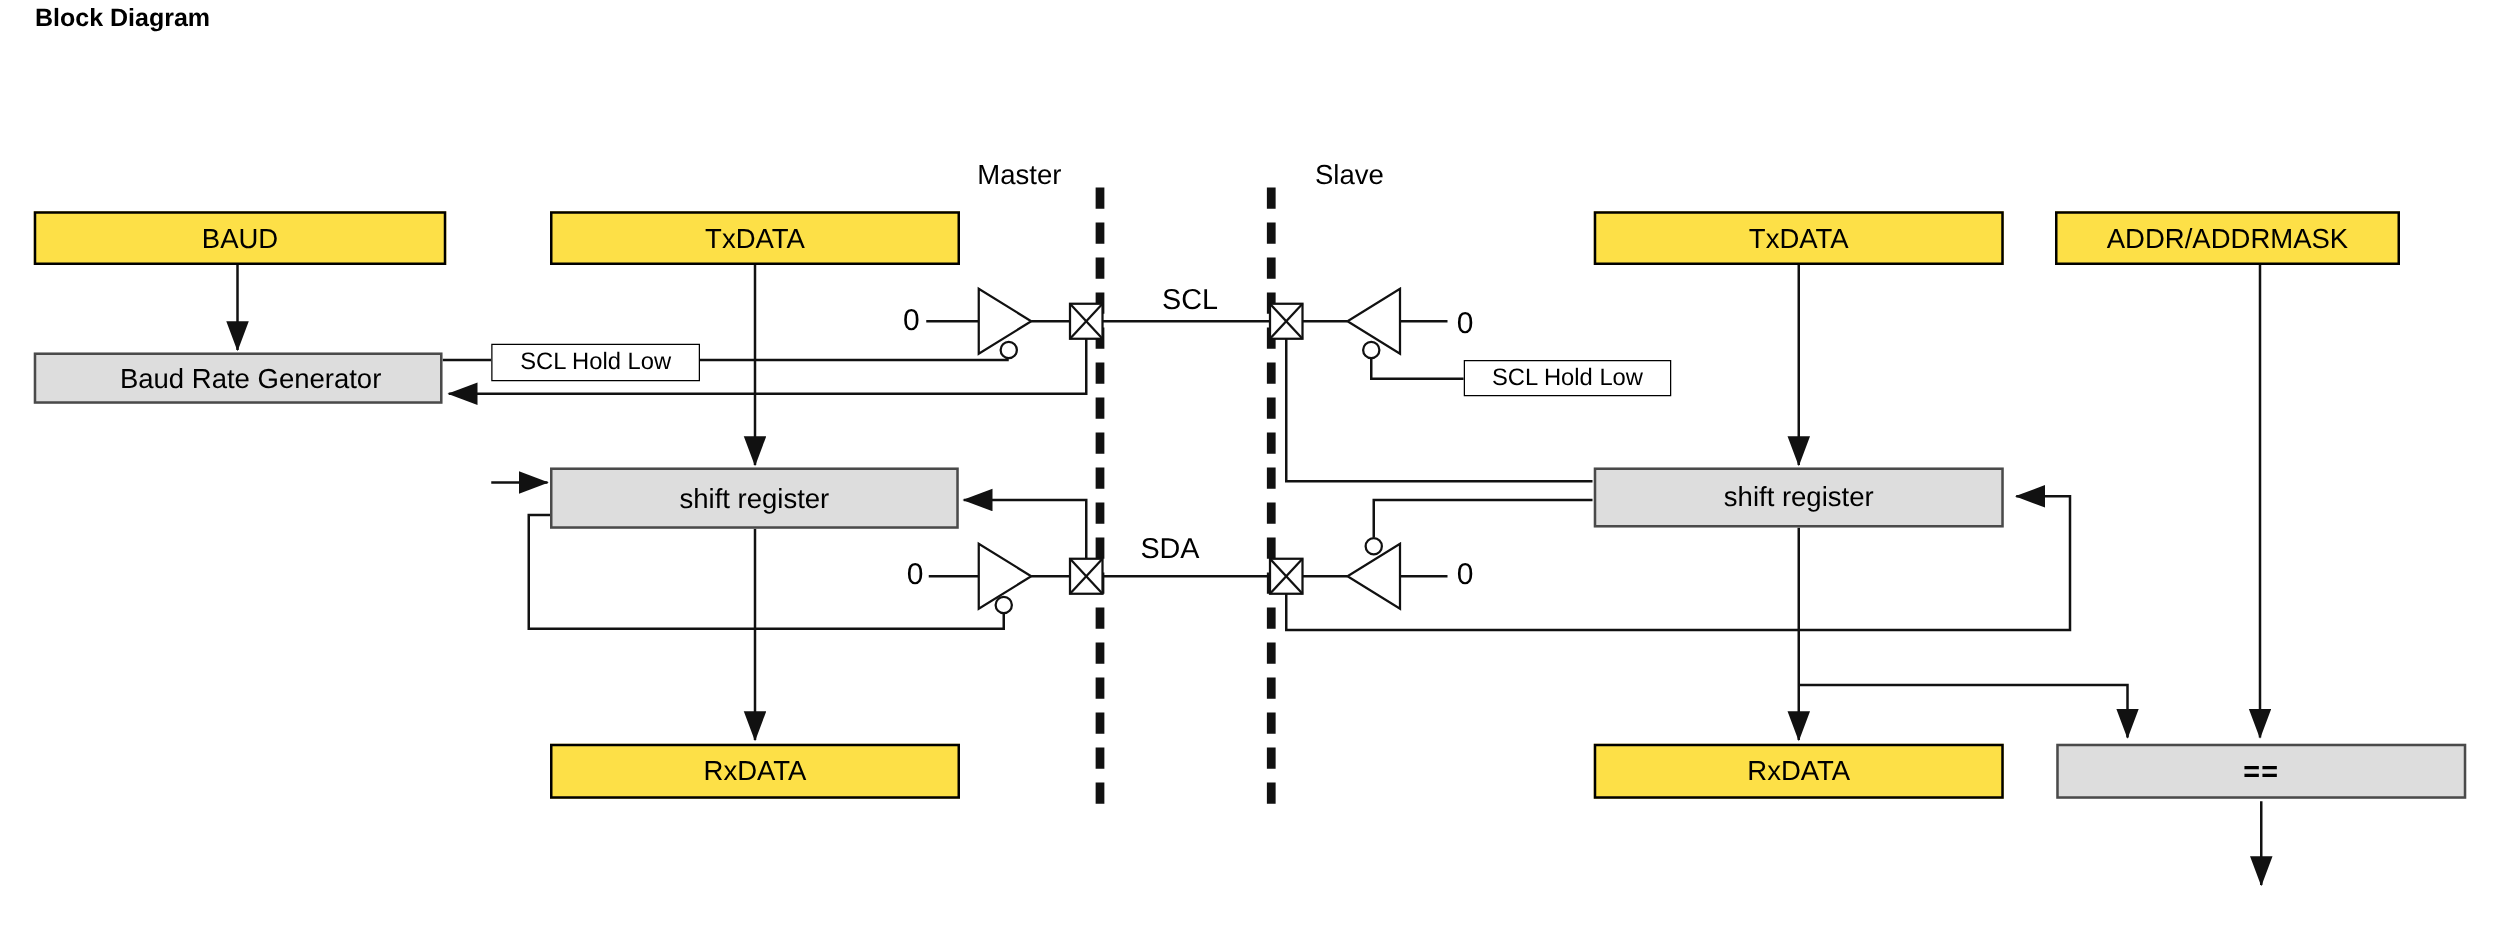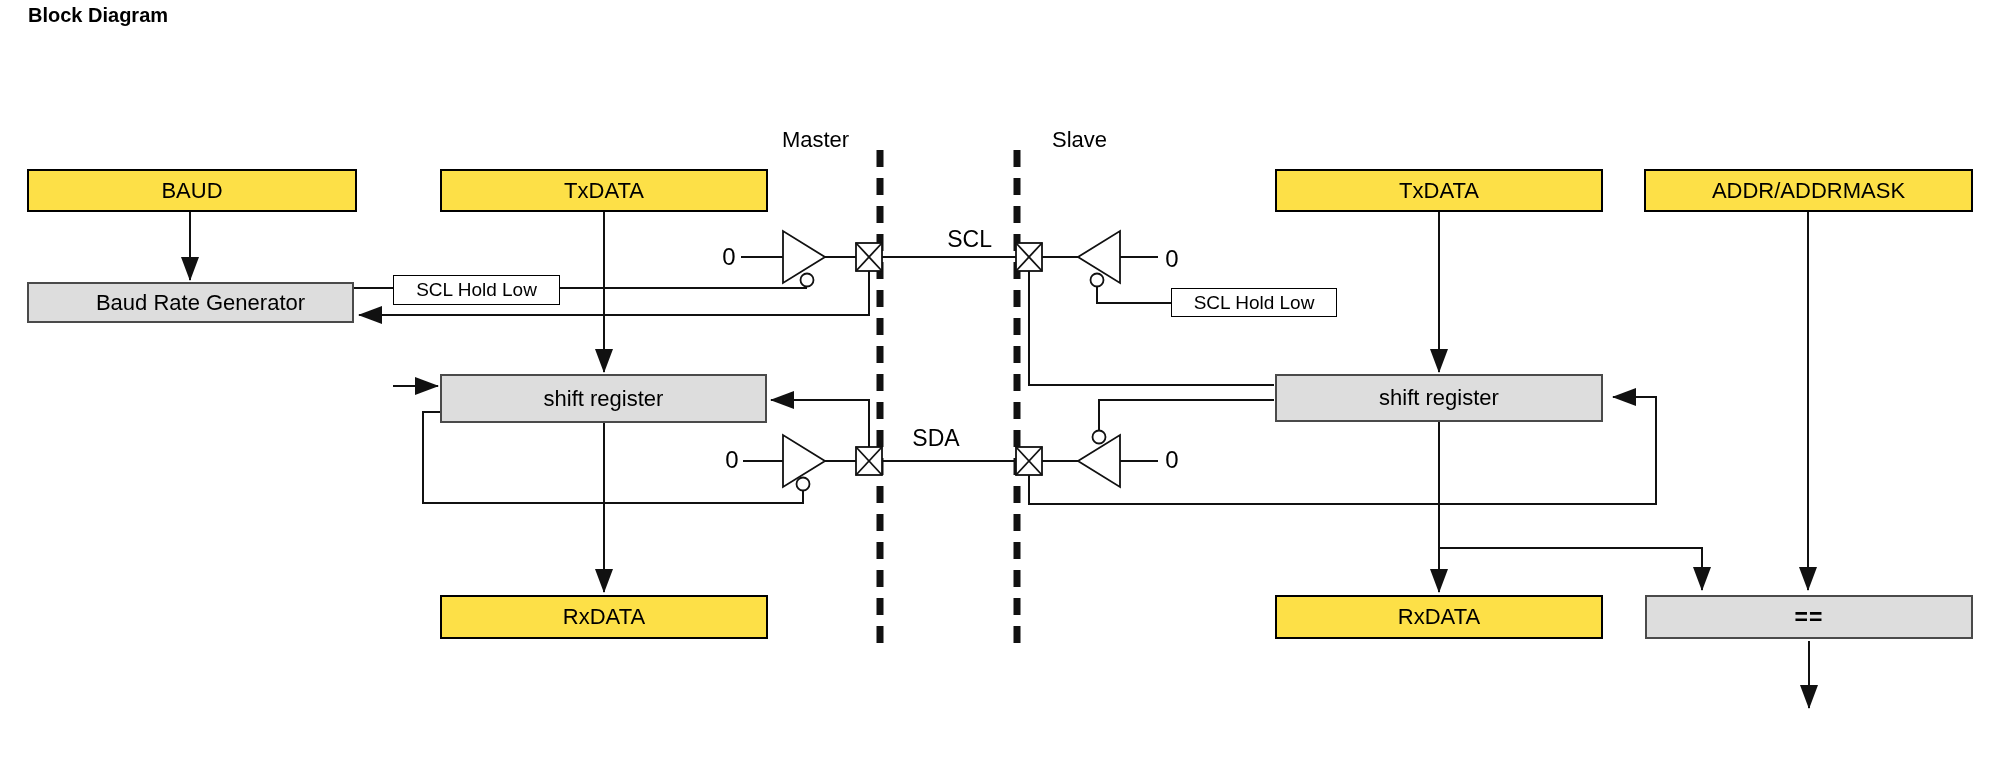--- a/index.html
+++ b/index.html
@@ -172,21 +172,21 @@
     </div>
 
   <div class="box box-blue" style="left:440px;top:169px;width:328px;height:43px;">
     <span>TxDATA</span>
     </div>
 
   <div class="box box-blue" style="left:1275px;top:169px;width:328px;height:43px;">
     <span>TxDATA</span>
     </div>
 
-  <div class="box box-blue" style="left:1644px;top:169px;width:329px;height:43px;">
+  <div class="box box-blue" style="left:1644px;top:169px;width:276px;height:43px;">
     <span>ADDR/ADDRMASK</span>
     </div>
 
   <div class="box box-gray" style="left:27px;top:282px;width:327px;height:41px;padding-left:20px;">
     <span>Baud Rate Generator</span>
     </div>
 
   <div class="box box-gray" style="left:440px;top:374px;width:327px;height:49px;">
     <span>shift register</span>
     </div>
@@ -210,21 +210,21 @@
   <div class="box box-white" style="left:393px;top:275px;width:167px;height:30px;">
     <span>SCL Hold Low</span>
     </div>
 
   <div class="box box-white" style="left:1171px;top:288px;width:166px;height:29px;">
     <span>SCL Hold Low</span>
     </div>
 
   <div class="lbl" style="left:768px;top:128px;width:95px;">Master</div>
   <div class="lbl" style="left:1032px;top:128px;width:95px;">Slave</div>
-  <div class="lbl" style="left:912px;top:227px;width:80px;font-size:23px;text-align:right;">SCL</div>
+  <div class="lbl" style="left:912px;top:227px;width:80px;font-size:23px;">SCL</div>
   <div class="lbl" style="left:896px;top:426px;width:80px;font-size:23px;">SDA</div>
 
   <div class="zero" style="left:712px;top:243px;">0</div>
   <div class="zero" style="left:715px;top:446px;">0</div>
   <div class="zero" style="left:1155px;top:245px;">0</div>
   <div class="zero" style="left:1155px;top:446px;">0</div>
 
 </div>
 
 </body></html>

